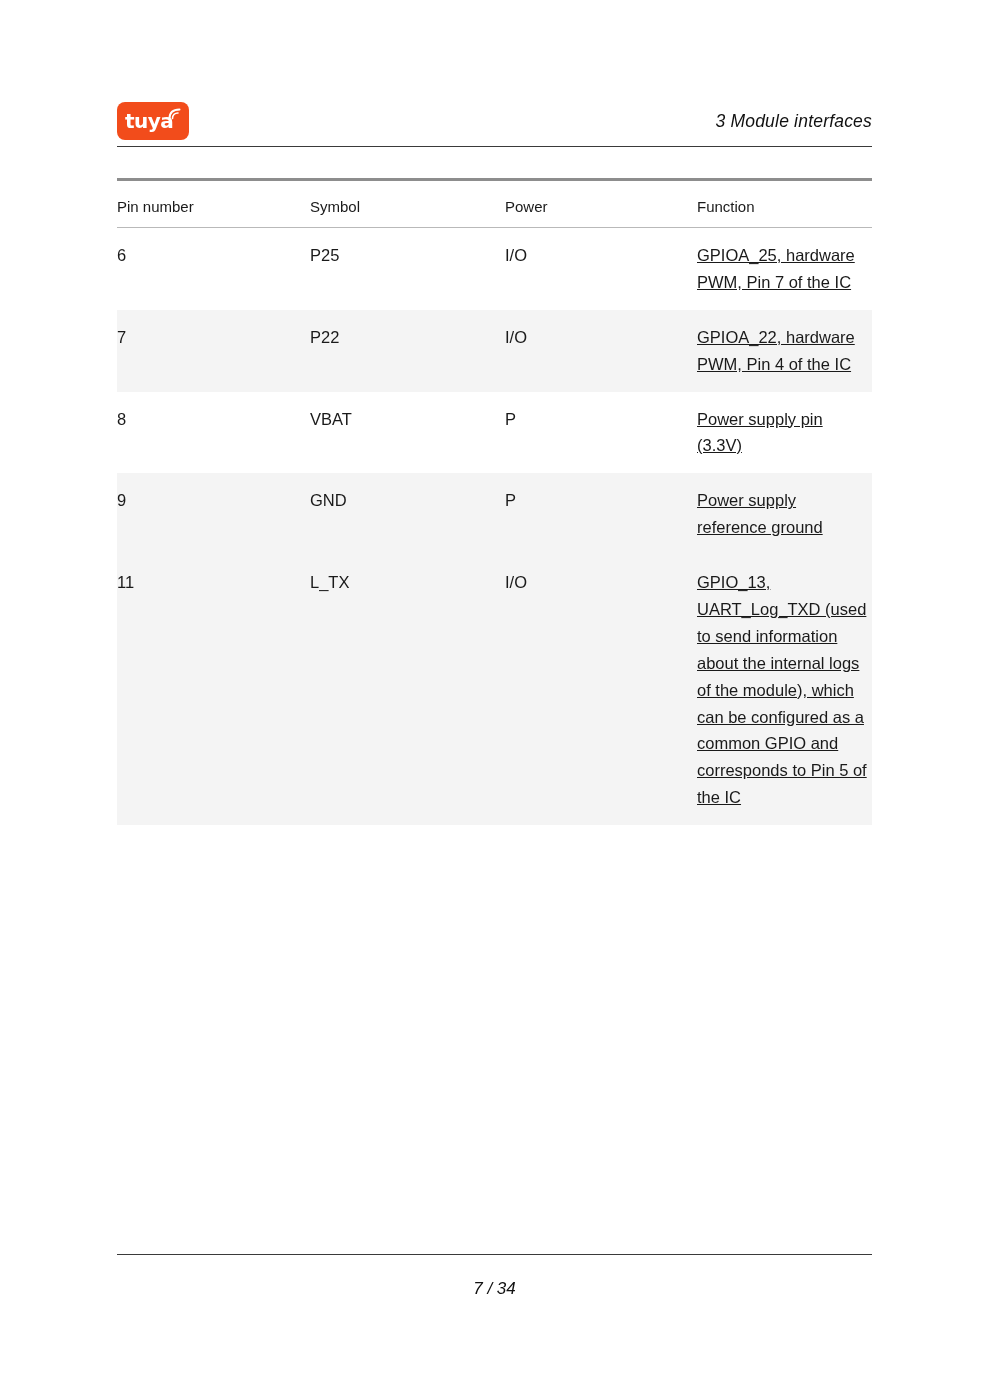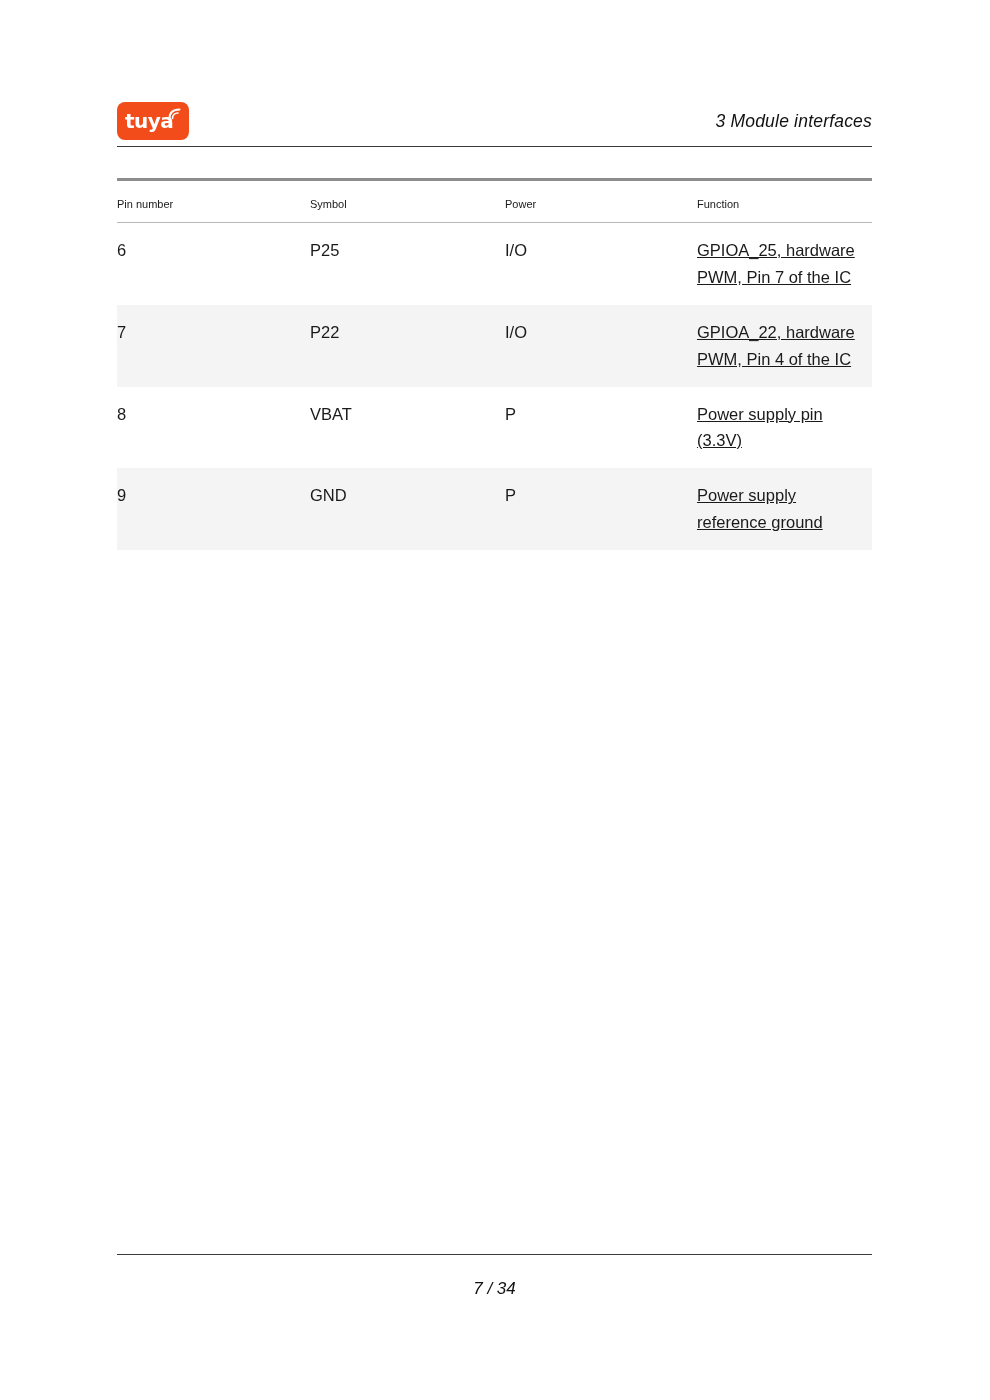--- a/index.html
+++ b/index.html
@@ -90,21 +90,21 @@
     table-layout: fixed;
   }
   .pin-table col.c-pin      { width: 193px; }
   .pin-table col.c-symbol   { width: 195px; }
   .pin-table col.c-type     { width: 192px; }
   .pin-table col.c-function { width: 175px; }
 
   .pin-table thead th {
     text-align: left;
     font-weight: 400;
-    font-size: 11px;
+    font-size: 15px;
     color: #1a1a1a;
     padding: 17px 0 12px 0;
     vertical-align: top;
     border-top: 3px solid #8d8d8d;
     border-bottom: 1px solid #b9b9b9;
   }
 
   .pin-table tbody td {
     text-align: left;
     font-size: 16.5px;
@@ -194,19 +194,25 @@
         <td>VBAT</td>
         <td>P</td>
         <td class="fn">Power supply pin (3.3V)</td>
       </tr>
       <tr class="striped">
         <td>9</td>
         <td>GND</td>
         <td>P</td>
         <td class="fn">Power supply reference ground</td>
       </tr>
+      <tr class="striped">
+        <td>11</td>
+        <td>L_TX</td>
+        <td>I/O</td>
+        <td class="fn">GPIO_13, UART_Log_TXD (used to send information about the internal logs of the module), which can be configured as a common GPIO and corresponds to Pin 5 of the IC</td>
+      </tr>
     </tbody>
   </table>
 
   <div class="footer-rule"></div>
   <div class="page-footer">7 / 34</div>
 
 </div>
 
 </body></html>

